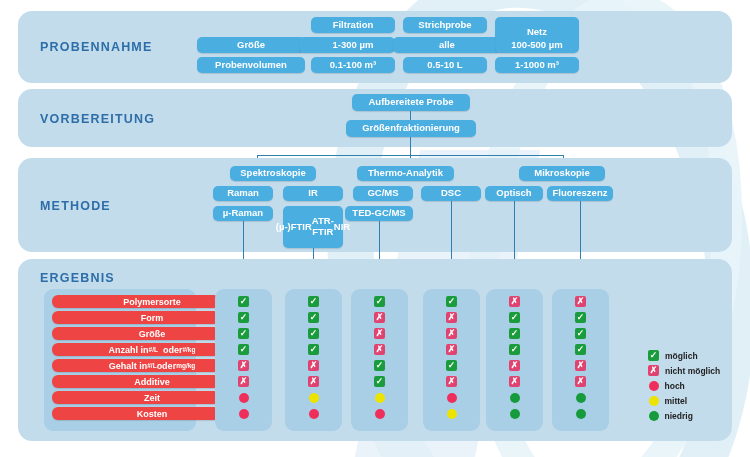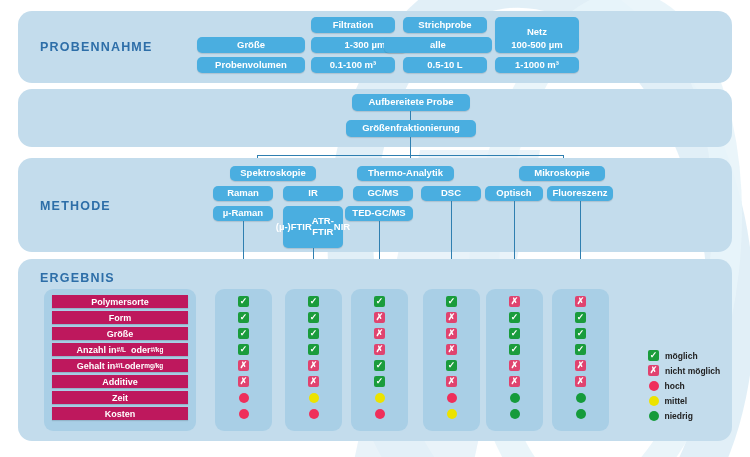--- a/index.html
+++ b/index.html
@@ -25,23 +25,23 @@
     font-size:12.5px;letter-spacing:1.2px;}
 
   
   .chip{position:absolute;background:#4aaee0;color:#ffffff;border-radius:5px;
     font-size:9.5px;font-weight:bold;text-align:center;
     display:flex;align-items:center;justify-content:center;
     box-shadow:0 1px 1px rgba(0,0,0,.12);line-height:1.15;}
   .chip.multi{flex-direction:row;justify-content:center;}
 
   
-  .rowlabel{position:absolute;background:#be185d;color:#fff;border-radius:0;
+  .rowlabel{position:absolute;background:#ef4444;color:#fff;border-radius:6px;
     font-size:9px;font-weight:bold;display:flex;align-items:center;
-    justify-content:center;box-shadow:0 1px 1px rgba(0,0,0,.12);}
+    justify-content:center;box-shadow:0 1px 1px rgba(0,0,0,.12);padding-left:32px;}
   .rowlabel sup{font-size:6.5px;vertical-align:super;}
   .rowlabel sub{font-size:6.5px;vertical-align:sub;}
 
   
   .rescol{position:absolute;background:#a9cfe6;border-radius:9px;}
   .labelcard{position:absolute;background:#a9cfe6;border-radius:9px;}
 
   
   .mark{position:absolute;width:11px;height:11px;border-radius:2px;
     display:flex;align-items:center;justify-content:center;
@@ -80,32 +80,33 @@
   <div class="wm wm2"></div>
   <div class="wm wm3"></div>
 
   <div class="panel" style="left:18px;top:11px;width:714px;height:72px;"></div>
   <div class="panel-label" style="left:40px;top:40px;">PROBENNAHME</div>
 
   <div class="chip" style="left:197px;top:37px;width:108px;height:16px;">Größe</div>
   <div class="chip" style="left:197px;top:57px;width:108px;height:16px;">Probenvolumen</div>
 
   <div class="chip" style="left:311px;top:17px;width:84px;height:16px;">Filtration</div>
-  <div class="chip" style="left:311px;top:37px;width:84px;height:16px;padding-left:12px;">1-300 µm</div>
+  <div class="chip" style="left:299px;top:37px;width:84px;height:16px;padding-left:12px;">1-300 µm</div>
   <div class="chip" style="left:311px;top:57px;width:84px;height:16px;">0.1-100 m³</div>
 
   <div class="chip" style="left:403px;top:17px;width:84px;height:16px;">Strichprobe</div>
-  <div class="chip" style="left:384px;top:37px;width:108px;height:16px;">alle</div>
+  <div class="chip" style="left:393px;top:37px;width:108px;height:16px;">alle</div>
   <div class="chip" style="left:403px;top:57px;width:84px;height:16px;">0.5-10 L</div>
 
   <div class="chip" style="left:495px;top:17px;width:84px;height:31px;">Netz</div>
   <div class="chip" style="left:495px;top:37px;width:84px;height:16px;">100-500 µm</div>
   <div class="chip" style="left:495px;top:57px;width:84px;height:16px;">1-1000 m³</div>
 
   <div class="panel" style="left:18px;top:89px;width:714px;height:58px;"></div>
+  <div class="panel-label" style="left:40px;top:112px;">VORBEREITUNG</div>
 
   <div class="chip" style="left:352px;top:94px;width:118px;height:17px;">Aufbereitete Probe</div>
   <div class="ln vline" style="left:410px;top:111px;height:9px;"></div>
   <div class="chip" style="left:346px;top:120px;width:130px;height:17px;">Größenfraktionierung</div>
 
   <div class="ln vline" style="left:410px;top:137px;height:18px;"></div>
   <div class="ln hline" style="left:257px;top:155px;width:307px;"></div>
   <div class="ln vline" style="left:257px;top:155px;height:13px;"></div>
   <div class="ln vline" style="left:410px;top:155px;height:13px;"></div>
   <div class="ln vline" style="left:563px;top:155px;height:13px;"></div>

